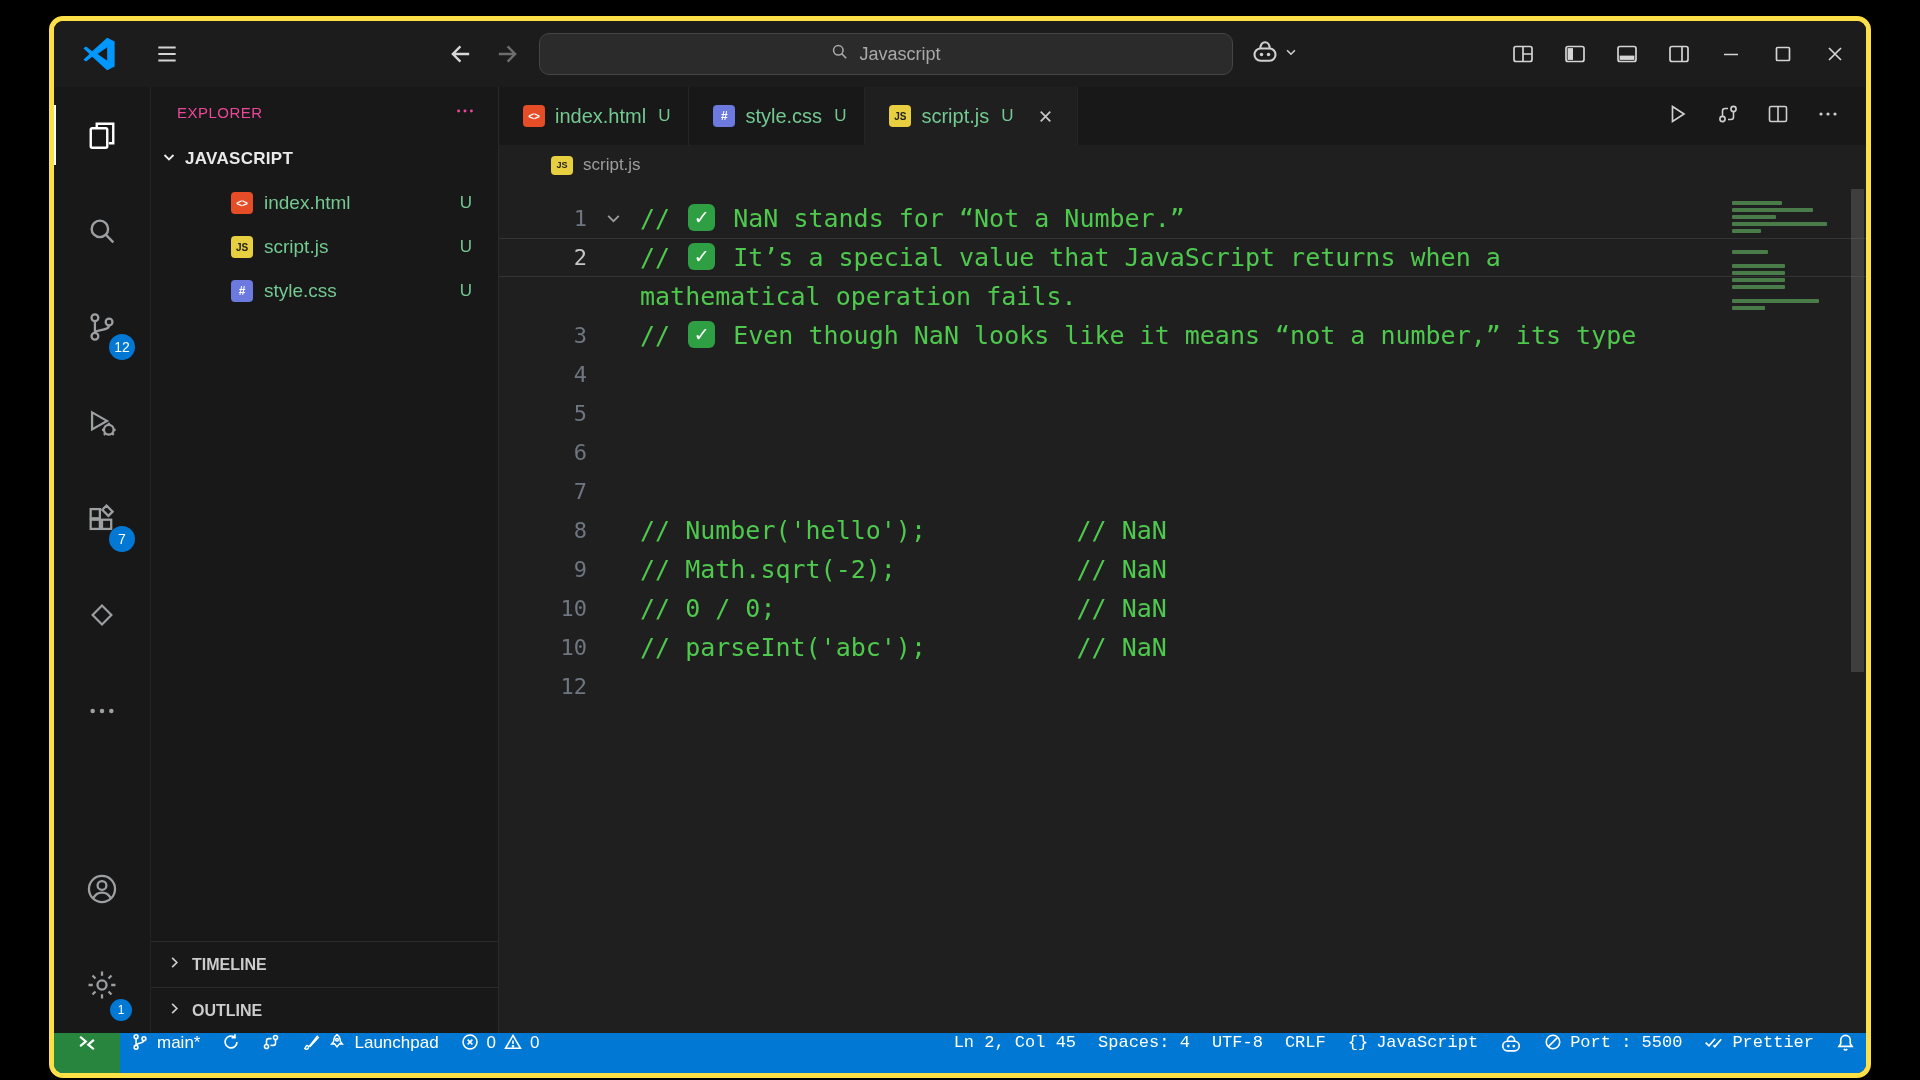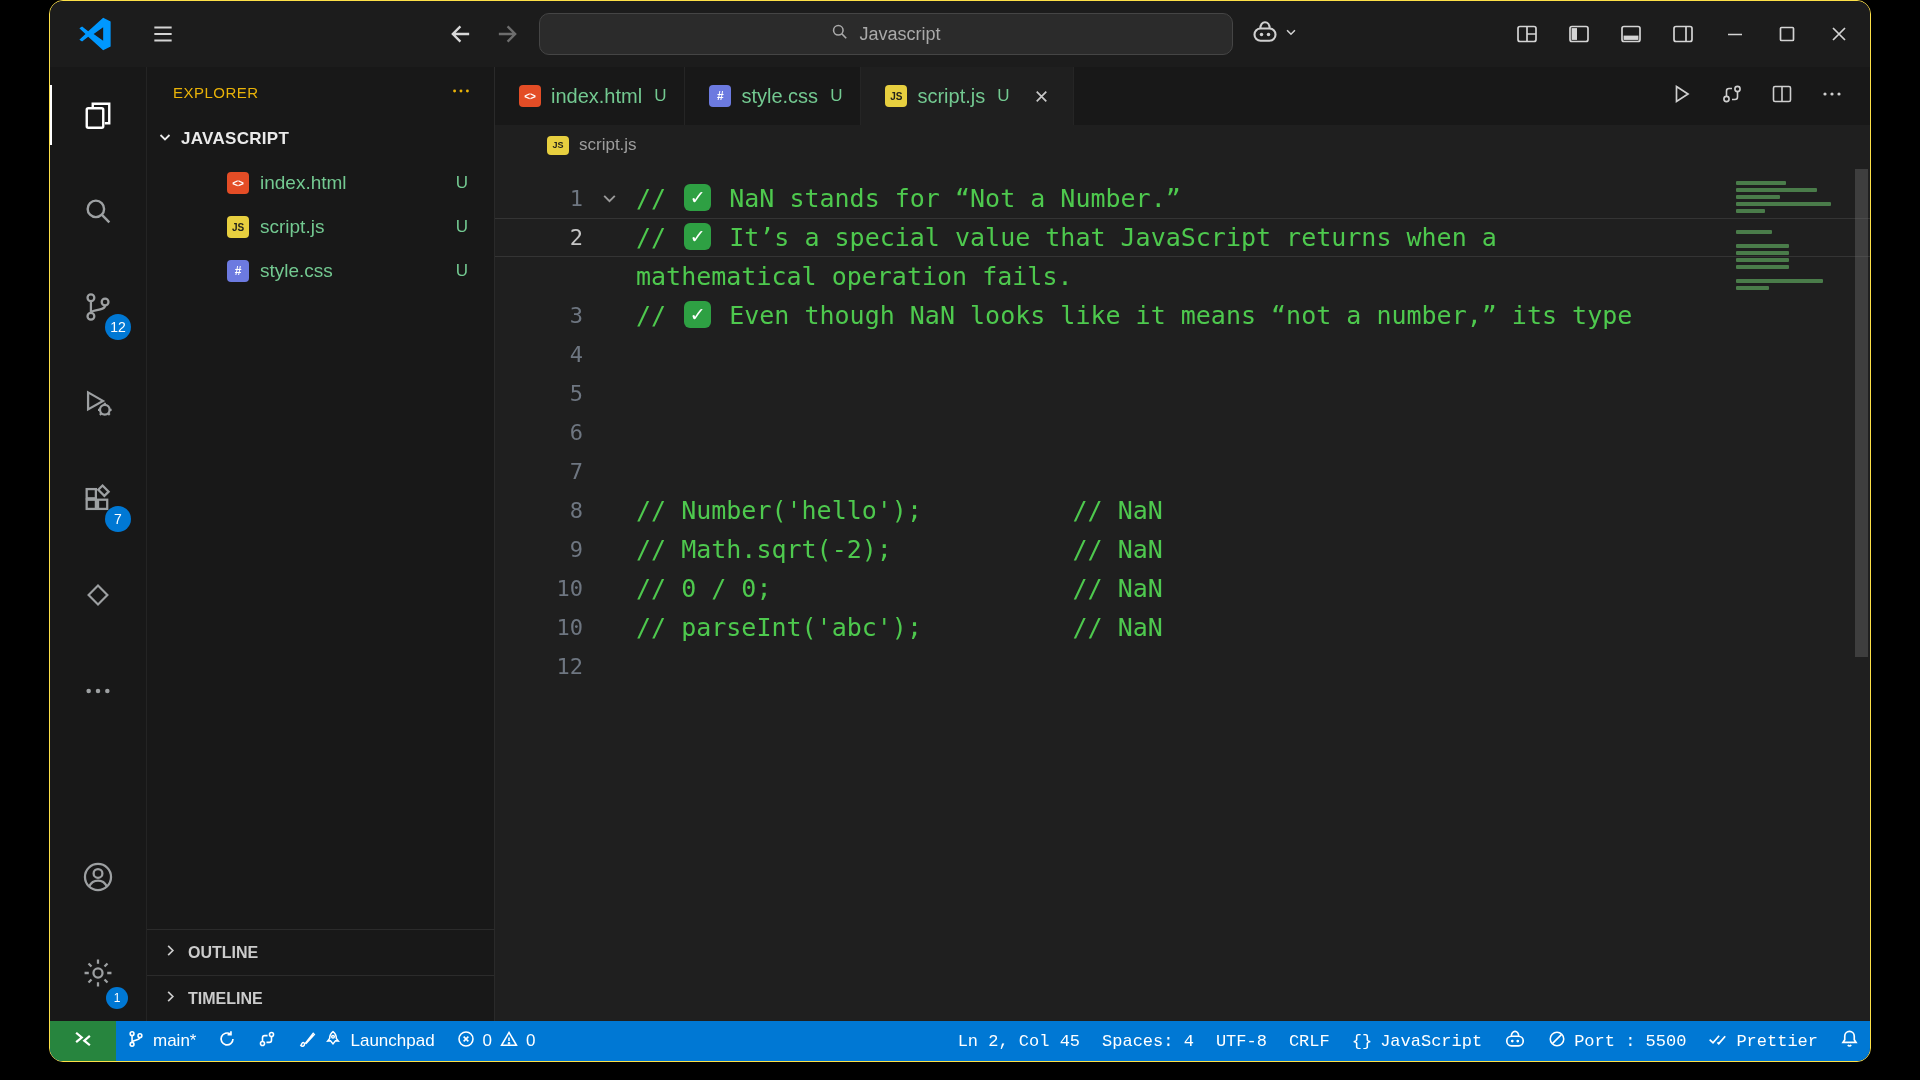--- a/index.html
+++ b/index.html
@@ -1,21 +1,21 @@
 <!DOCTYPE html>
 <html><head>
 <meta charset="utf-8">
 <style>
   * { box-sizing: border-box; margin: 0; padding: 0; }
   html,body { width:1920px; height:1080px; background:#000; overflow:hidden;
               font-family:"Liberation Sans", sans-serif; }
 
-  .window { position:absolute; left:49px; top:0; width:1822px; height:1062px;
+  .window { position:absolute; left:49px; top:16px; width:1822px; height:1062px;
             background:#1f1f1f; border-radius:14px; overflow:hidden;
-            display:flex; flex-direction:column; border:1px solid #fde047; }
+            display:flex; flex-direction:column; border:5px solid #fde047; }
 
   
   .titlebar { flex:0 0 66px; background:#1c1c1c; display:flex; align-items:center; }
   .tb-left { display:flex; align-items:center; gap:28px; padding-left:28px; width:190px; flex:0 0 190px; }
   .logo svg { display:block; }
   .tbtn { width:46px; height:46px; display:flex; align-items:center; justify-content:center;
           color:#d4d4d4; border-radius:8px; }
   .tb-center { flex:1; display:flex; align-items:center; justify-content:center; gap:18px; }
   .navbtn { color:#d8d8d8; display:flex; align-items:center; }
   .navbtn.dim { color:#6d6d6d; }
@@ -37,21 +37,21 @@
              width:2px; background:#ffffff; }
   .ab-badge { position:absolute; right:15px; bottom:15px; background:#0078d4; color:#fff;
               border-radius:50%; min-width:26px; height:26px; padding:0 4px; font-size:14px;
               display:flex; align-items:center; justify-content:center; }
   .ab-badge.small { min-width:22px; height:22px; font-size:12px; right:18px; bottom:12px; }
   .ab-bottom { margin-top:auto; display:flex; flex-direction:column; align-items:center; }
 
   .sidebar { flex:0 0 348px; background:#181818; border-right:1px solid #2a2a2a;
              display:flex; flex-direction:column; color:#cccccc; min-height:0; }
   .sb-header { flex:0 0 50px; display:flex; align-items:center; justify-content:space-between;
-               padding:0 22px 0 26px; font-size:15px; letter-spacing:.5px; color:#eab308; }
+               padding:0 22px 0 26px; font-size:15px; letter-spacing:.5px; color:#ec4899; }
   .sb-section { flex:0 0 44px; display:flex; align-items:center; gap:8px; padding-left:10px;
                 font-weight:bold; font-size:17px; color:#eaeaea; letter-spacing:.3px; }
   .file-row { flex:0 0 44px; display:flex; align-items:center; gap:11px; padding:0 26px 0 80px;
               font-size:19px; color:#73c991; }
   .file-row .git { margin-left:auto; font-size:17px; }
   .ficon { width:22px; height:22px; border-radius:4px; display:flex; align-items:center;
            justify-content:center; font-size:10px; font-weight:bold; flex:0 0 22px;
            font-family:"Liberation Sans", sans-serif; }
   .ficon.html { background:#e44d26; color:#fff; }
   .ficon.js   { background:#e7cf3f; color:#22221b; }
@@ -95,21 +95,21 @@
   .mm-row { height:4px; border-radius:1px; background:rgba(110,201,110,.55); }
   .mm-row.blank { background:transparent; }
 
   .scrollbar { position:absolute; top:0; right:0; width:18px; height:100%; }
   .scroll-thumb { position:absolute; top:4px; right:2px; width:13px; height:57%;
                   background:rgba(121,121,121,.35); }
 
   
   .statusbar { flex:0 0 40px; background:#0078d4; display:flex; align-items:center;
                color:#fff; font-size:17px; }
-  .st-item { display:flex; align-items:center; gap:8px; padding:0 11px; height:100%; }
+  .st-item { display:flex; gap:8px; padding:0 11px; height:100%; }
   .st-item.remote { background:#27853e; width:66px; justify-content:center; padding:0; }
   .st-right { margin-left:auto; display:flex; align-items:center; height:100%;font-family:Liberation Mono, monospace; }
   svg { flex:none; }
 </style>
 </head>
 <body>
 
 <div class="window">
 
   <div class="titlebar">
@@ -310,29 +310,29 @@
         <span>style.css</span>
         <span class="git">U</span>
       </div>
       <div class="sb-spacer"></div>
       <div class="sb-panel">
         <span>
           <svg width="15" height="15" viewBox="0 0 16 16" stroke="currentColor" stroke-width="1.8" fill="none">
             <path d="M5.5 3l5 5-5 5"></path>
             </svg>
         </span>
-        <span>OUTLINE</span>
+        <span>TIMELINE</span>
       </div>
       <div class="sb-panel">
         <span>
           <svg width="15" height="15" viewBox="0 0 16 16" stroke="currentColor" stroke-width="1.8" fill="none">
             <path d="M5.5 3l5 5-5 5"></path>
             </svg>
         </span>
-        <span>TIMELINE</span>
+        <span>OUTLINE</span>
       </div>
     </div>
 
     <div class="editor-col">
       <div class="tabbar">
         <div class="tab">
           <span class="ficon html">&lt;&gt;</span>
           <span>index.html</span>
           <span class="git">U</span>
         </div>

